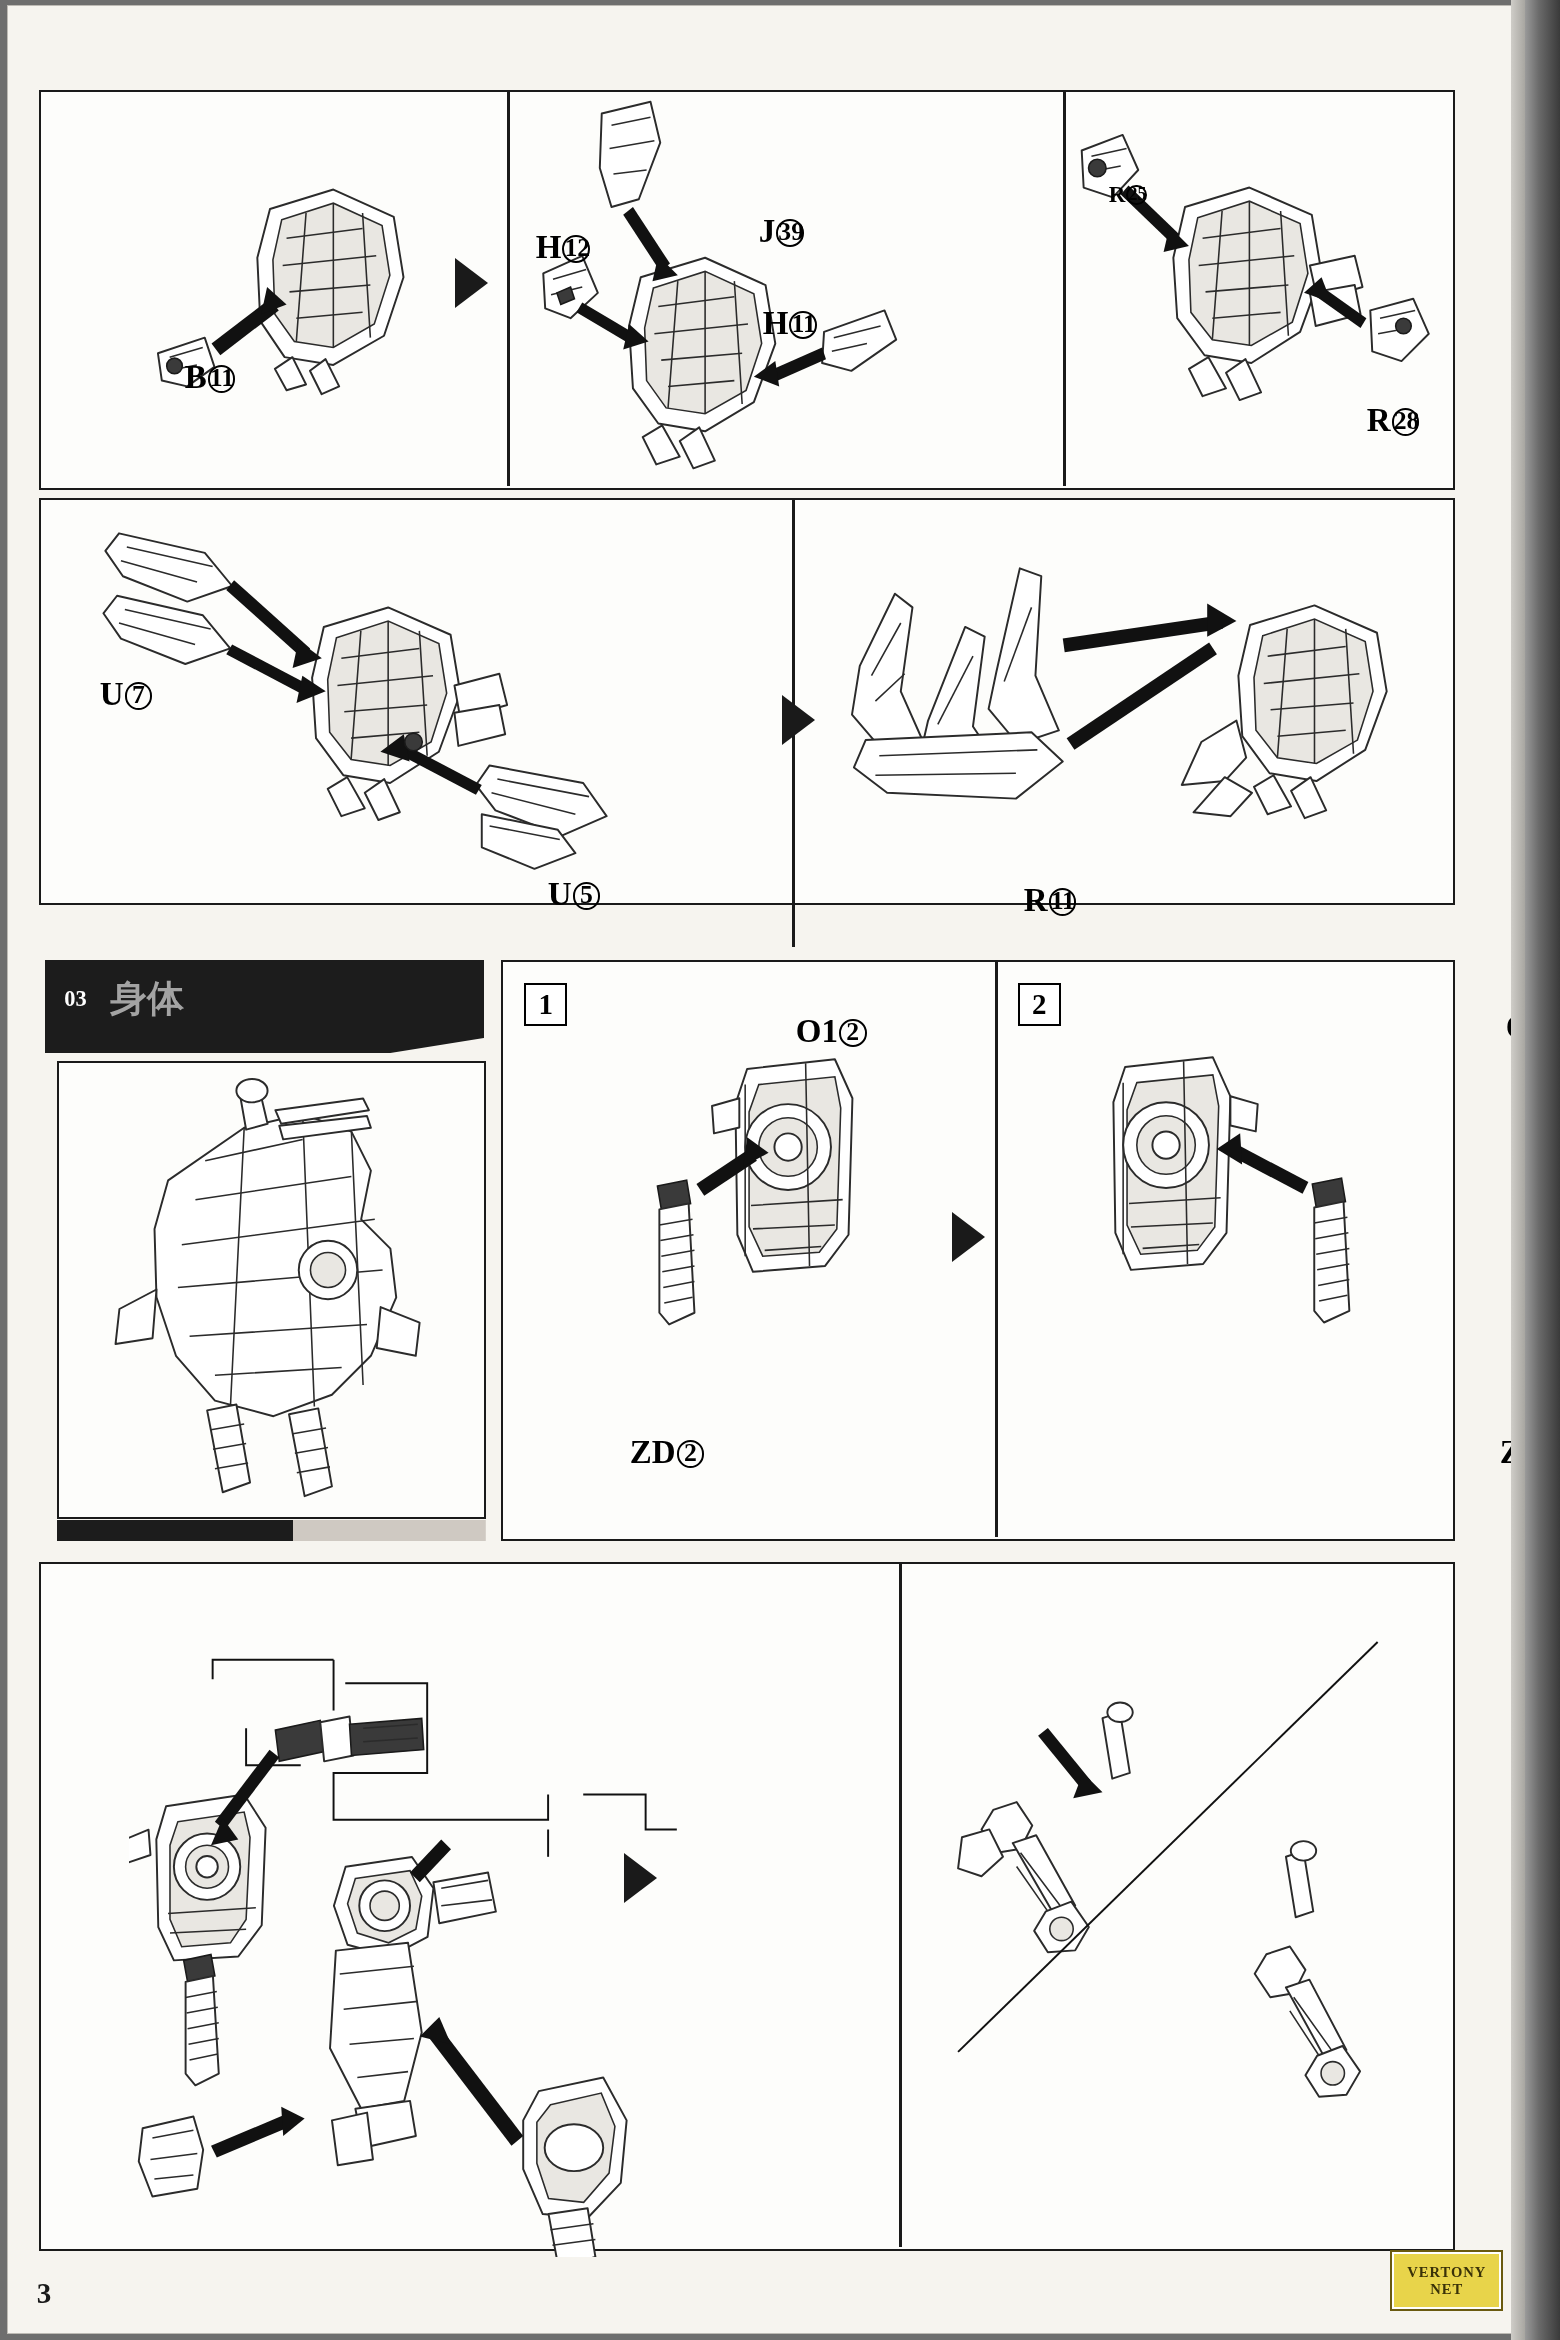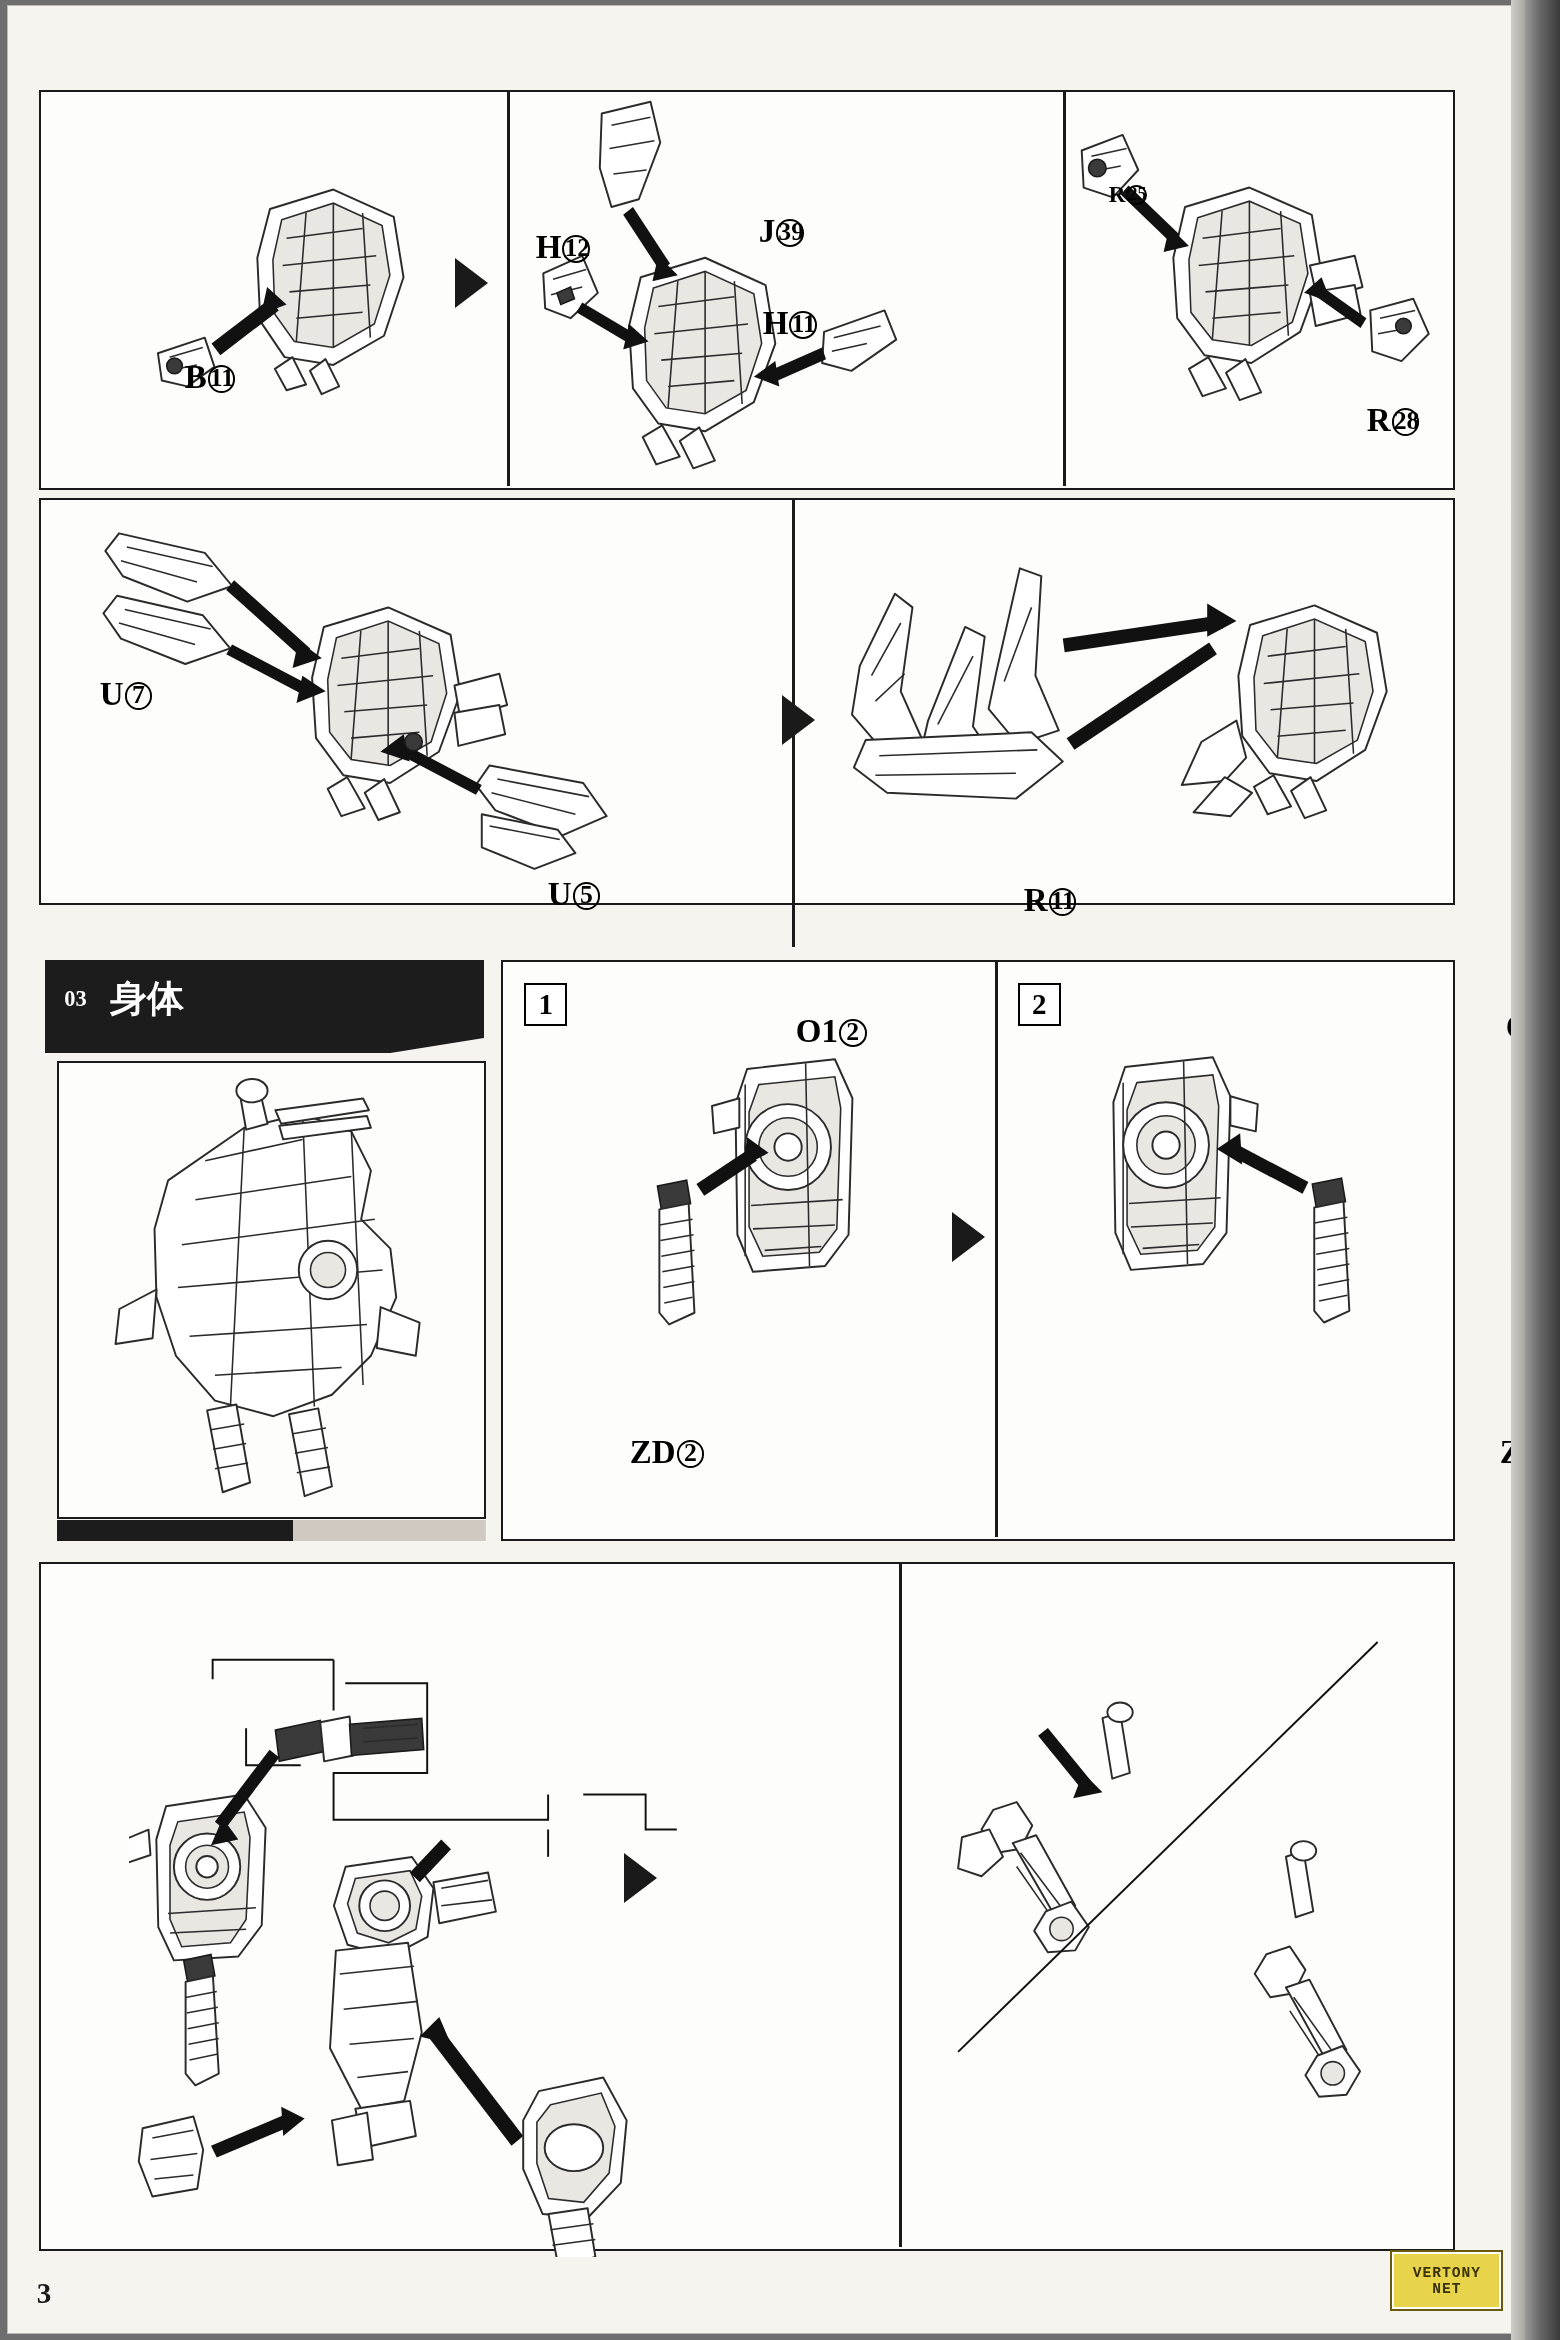--- a/index.html
+++ b/index.html
@@ -80,21 +80,21 @@
   #sect-bar{
     position:absolute;
     background:#1c1c1c;
     display:flex;align-items:center;
   }
   #sect-num{
     color:#fff;font-size:22.4px;font-weight:bold;margin-left:19.5px;
     font-family:"Liberation Serif", serif;
   }
   #sect-title{
-    color:#ffffff;font-size:37px;font-weight:bold;margin-left:23.4px;
+    color:#a3a3a3;font-size:37px;font-weight:bold;margin-left:23.4px;
     font-family:Liberation Mono, monospace;
   }
   #sect-tail{
     position:absolute;
     background:#1c1c1c;
   }
   #sect-tail2{
     position:absolute;
     background:linear-gradient(to right,#1c1c1c 0%,#1c1c1c 55%,#cfc9c2 55%,#cfc9c2 100%);
   }
@@ -105,21 +105,21 @@
     font-size:29px;font-weight:bold;color:#1a1a1a;
     font-family:"Liberation Serif", serif;
   }
   #wm-logo{
     position:absolute;
     right:21.5px;bottom:21.5px;
     width:109px;height:57px;
     border:2px solid #6a5a10;
     background:#e8d44a;
     color:#3a3208;
-    font-family:Liberation Mono, monospace;
+    font-family:Liberation Serif, serif;
     font-weight:bold;
     font-size:14.6px;
     display:flex;flex-direction:column;align-items:center;justify-content:center;
     letter-spacing:1px;
     box-shadow:0 0 0 2px #fff inset;
   }
   svg{display:block;}
   .part{fill:#ffffff;stroke:#2b2b2b;stroke-width:2;stroke-linejoin:round;}
   .partl{fill:none;stroke:#2b2b2b;stroke-width:1.6;}
   .shade{fill:#e9e7e2;stroke:#2b2b2b;stroke-width:1.6;}

